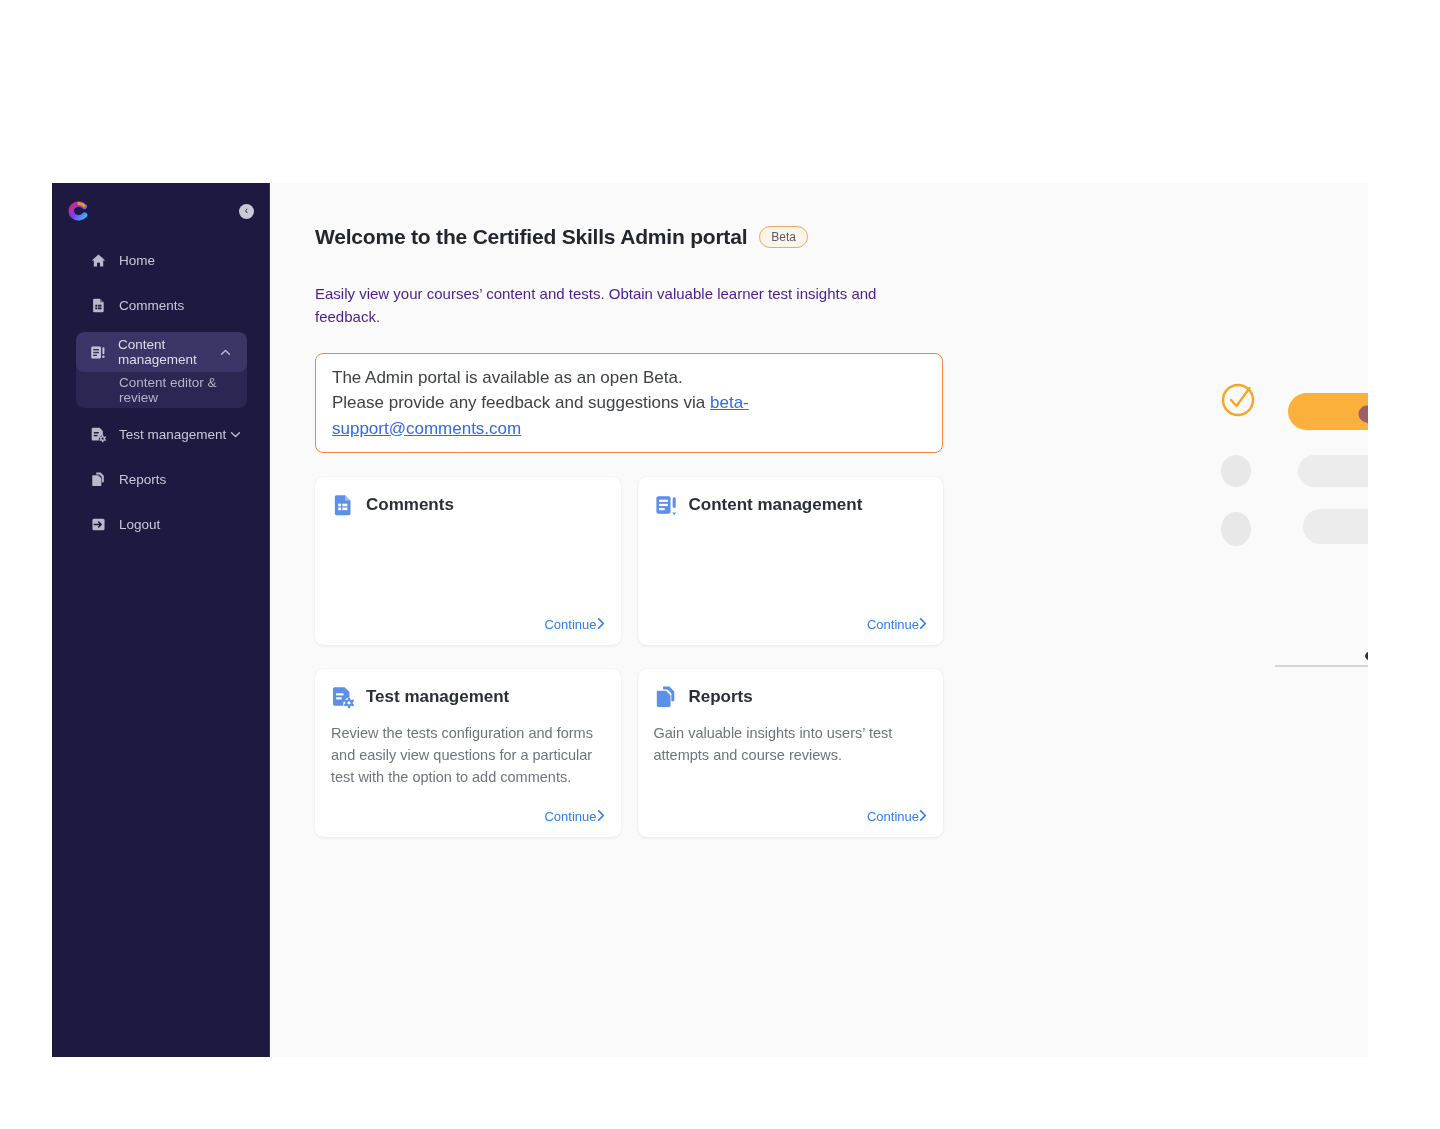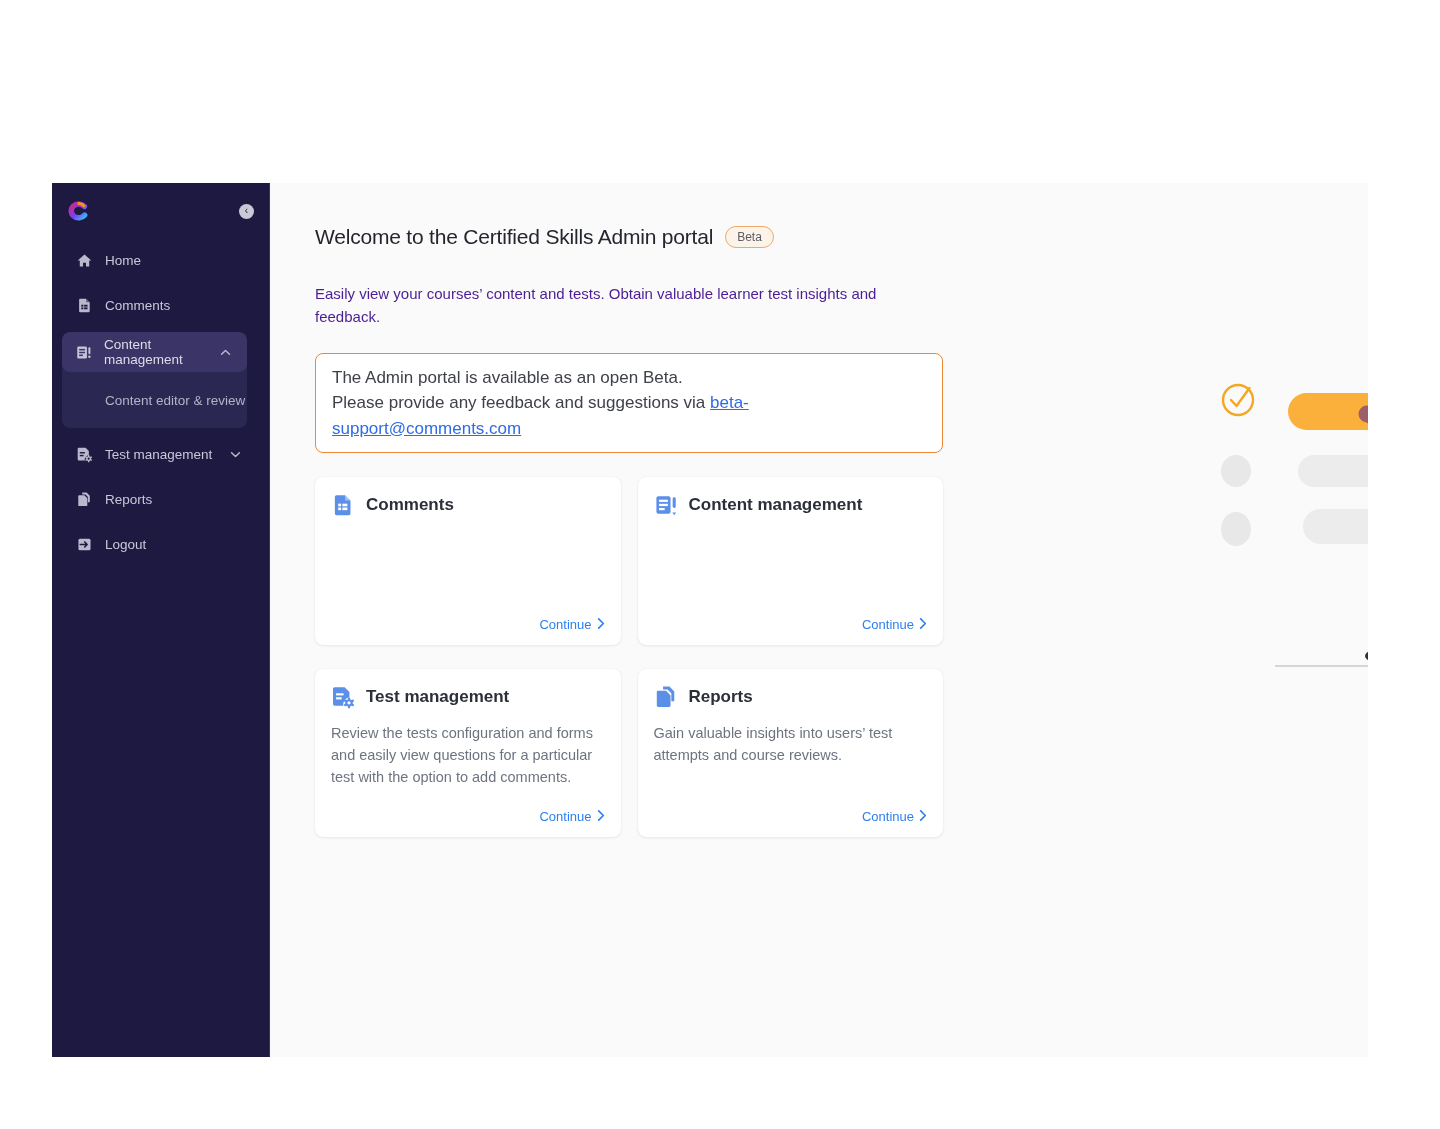--- a/index.html
+++ b/index.html
@@ -8,53 +8,53 @@
   .app { position:absolute; left:52px; top:183px; width:1316px; height:874px; display:flex; overflow:hidden; }
 
   
   .sidebar { width:218px; height:100%; background:#1d1941; position:relative; flex-shrink:0;
     border-right:1px solid #353163; }
   .side-top { display:flex; align-items:center; justify-content:space-between; padding:18px 15px 0 15px; }
   .logo { width:22px; height:20px; display:block; }
   .collapse-btn { width:15px; height:15px; border-radius:50%; background:#c9c9d6; border:none;
     display:flex; align-items:center; justify-content:center; cursor:pointer;
     color:#1d1941; font-size:10px; line-height:1; padding:0; }
-  .nav { position:absolute; top:55px; left:0; right:12px; }
+  .nav { position:absolute; top:55px; left:0; right:12px;padding-left:14px; }
   .nav-row { height:45px; display:flex; align-items:center; padding-left:23px; cursor:pointer;
     color:#c9c8d9; font-size:13.5px; }
   .nav-row .ic { width:18px; height:18px; margin-right:12px; display:flex; align-items:center; justify-content:center; color:#b9b8cc; }
   .nav-group { margin:4px 10px; background:#2b2753; border-radius:8px; overflow:hidden; }
   .nav-group .parent { height:40px; display:flex; align-items:center; padding-left:13px; background:#3a3566;
     border-radius:8px; color:#dddcea; font-size:13.5px; cursor:pointer; }
   .nav-group .parent .ic { width:18px; height:18px; margin-right:12px; display:flex; align-items:center; justify-content:center; color:#c6c5d8; }
-  .nav-group .child { height:56px; display:flex; align-items:center; padding-left:43px;
+  .nav-group .child { height:36px; display:flex; align-items:center; padding-left:43px;
     color:#b4b3c7; font-size:13.5px; cursor:pointer; }
   .chev { margin-left:auto; margin-right:16px; color:#b9b8cc; display:flex; }
   .mt4 { margin-top:4px; }
 
   
   .main { flex:1; background:#fafafa; position:relative; }
   .main-col { width:628px; margin:42px 0 0 45px; }
   .page-title-row { display:flex; align-items:center; }
-  .page-title { font-size:21px; font-weight:normal; color:#23262e; letter-spacing:-0.2px; }
+  .page-title { font-size:21px; font-weight:bold; color:#23262e; letter-spacing:-0.2px; }
   .beta-badge { margin-left:12px; font-size:12px; color:#5c5c66; background:#fdf4e9;
     border:1px solid #f0a868; border-radius:999px; padding:3px 11px; }
   .subtitle { margin-top:33px; font-size:15px; color:#4c1d95; line-height:1.55; max-width:585px; }
   .notice { margin-top:24px; border:1px solid #ed8936; border-radius:8px; background:#ffffff;
     padding:11px 16px; font-size:17px; color:#3e4149; line-height:1.5; }
   .notice a { color:#2e6be6; text-decoration:underline; }
   .cards { margin-top:24px; display:grid; grid-template-columns:1fr 1fr; gap:24px 17px; }
   .card { background:#ffffff; border-radius:8px; min-height:168px; padding:16px 16px 13px 16px;
     box-shadow:0 1px 3px rgba(20,20,43,0.08), 0 0 1px rgba(20,20,43,0.10);
     display:flex; flex-direction:column; }
   .card-head { display:flex; align-items:center; gap:11px; }
   .card-head .cic { width:24px; height:24px; color:#5b8fe8; flex-shrink:0; display:flex; }
   .card-title { font-size:17px; font-weight:bold; color:#2b2f38; }
   .card-body { margin-top:13px; font-size:14.5px; color:#6d7480; line-height:1.52; }
-  .card-cta { margin-top:auto; align-self:flex-end; display:inline-flex; align-items:center; gap:5px;
+  .card-cta { margin-top:auto; align-self:flex-end; display:inline-flex; align-items:center; 
     color:#2f80ed; font-size:13px; text-decoration:none; cursor:pointer; }
   .illustration { position:absolute; left:948px; top:147px; width:330px; height:345px; }
 </style>
 </head>
 <body>
 
 <div class="app">
 
   <aside class="sidebar">
     <div class="side-top">

